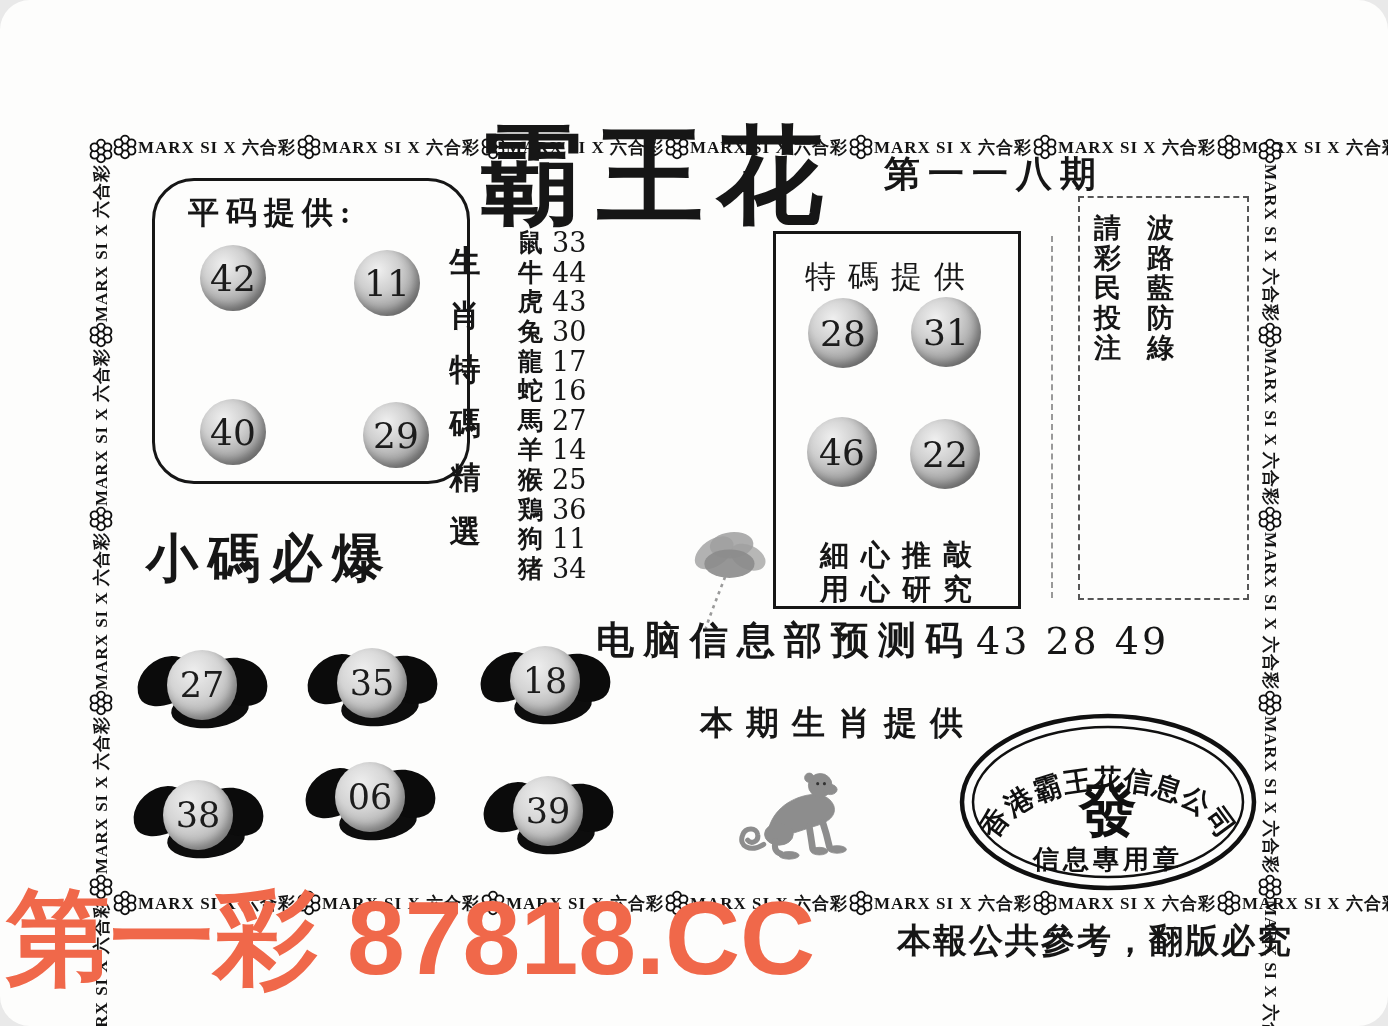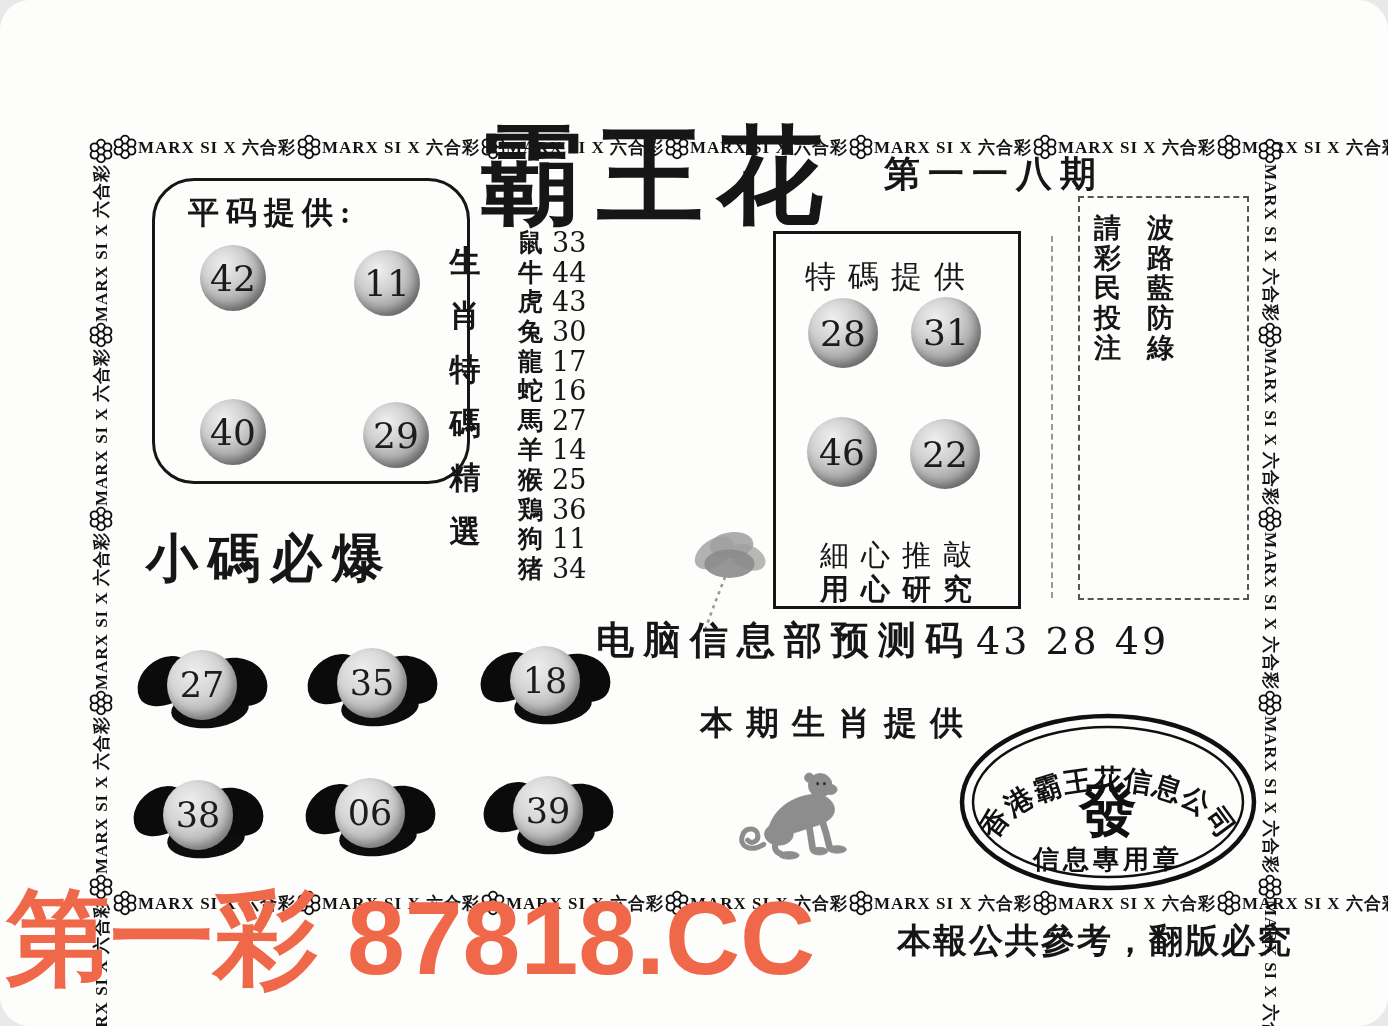--- a/index.html
+++ b/index.html
@@ -42,21 +42,21 @@
   .zhead{position:absolute;left:446px;top:234px;width:38px;font-size:31px;line-height:54px;
          font-weight:900;text-align:center;font-family:"DejaVu Serif",serif;}
   .zlist{position:absolute;left:518px;top:228px;}
   .zrow{display:flex;align-items:center;height:29.6px;}
   .zrow .an{font-size:25px;font-weight:800;width:34px;}
   .zrow .nu{font-size:27px;font-family:"DejaVu Serif",serif;}
 
   
   .tema-box{position:absolute;left:773px;top:231px;width:242px;height:372px;border:3px solid #161616;}
   .tema-title{position:absolute;left:805px;top:256px;font-size:31px;font-weight:400;letter-spacing:12px;white-space:nowrap;}
-  .tema-note1{position:absolute;left:820px;top:536px;font-size:29px;font-weight:400;letter-spacing:12px;white-space:nowrap;}
+  .tema-note1{position:absolute;left:820px;top:536px;font-size:29px;font-weight:700;letter-spacing:12px;white-space:nowrap;}
   .tema-note2{position:absolute;left:820px;top:570px;font-size:29px;font-weight:900;letter-spacing:12px;white-space:nowrap;}
   .dashline{position:absolute;left:1051px;top:236px;height:362px;border-left:2px dashed #999;}
 
   
   .advice-box{position:absolute;left:1078px;top:196px;width:167px;height:400px;border:2px dashed #565656;}
   .advice-col{position:absolute;width:32px;font-size:27px;line-height:30px;font-weight:700;
               text-align:right;font-family:"DejaVu Serif",serif;word-break:break-all;}
   .advice-col.c1{left:1089px;top:213px;}
   .advice-col.c2{left:1142px;top:213px;}
 
@@ -518,21 +518,21 @@
         <i>18</i>
       </span>
   </div>
   <div class="ingot" style="left:131px;top:778px;">
     <span class="wing wl"></span>
       <span class="wing wr"></span>
     <span class="ball">
         <i>38</i>
       </span>
   </div>
-  <div class="ingot" style="left:303px;top:776px;text-decoration:underline;">
+  <div class="ingot" style="left:303px;top:760px;text-decoration:underline;">
     <span class="wing wl"></span>
       <span class="wing wr"></span>
     <span class="ball">
         <i>06</i>
       </span>
   </div>
   <div class="ingot" style="left:481px;top:774px;">
     <span class="wing wl"></span>
       <span class="wing wr"></span>
     <span class="ball">

